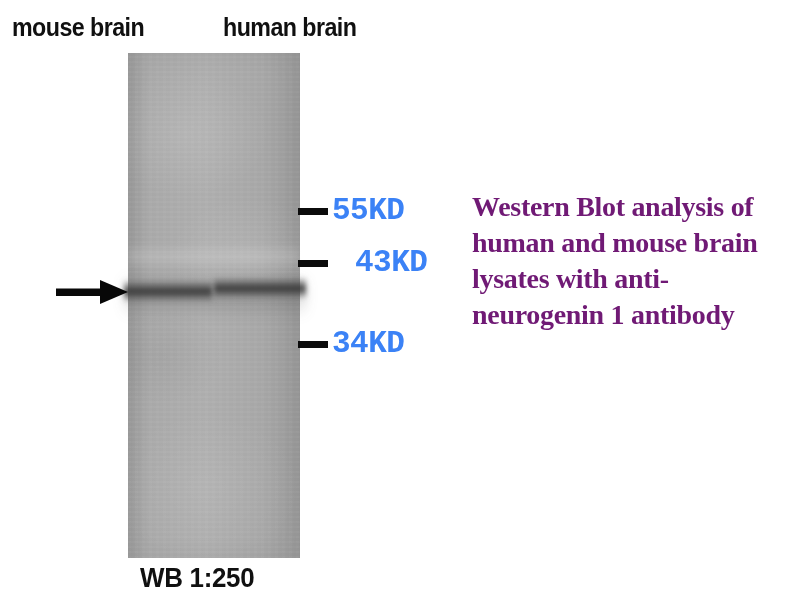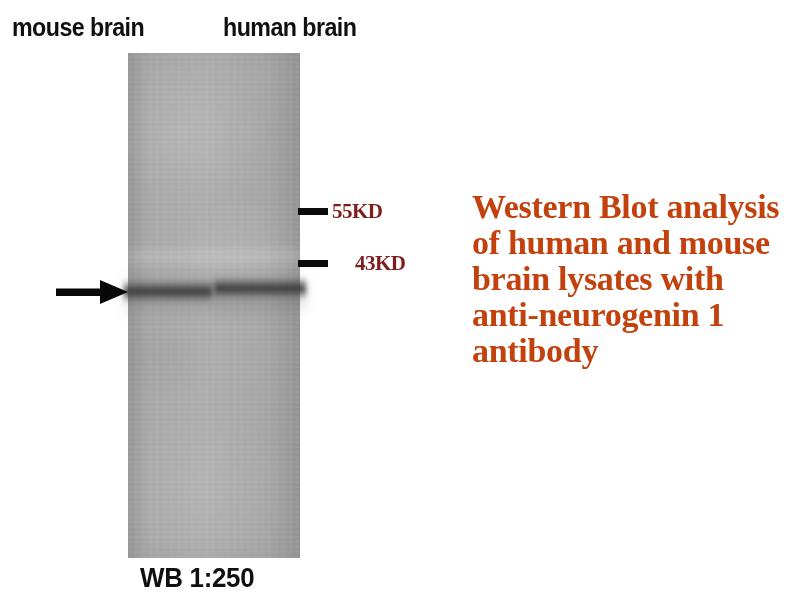--- a/index.html
+++ b/index.html
@@ -115,43 +115,43 @@
     align-items: center;
   }
   .mw-dash {
     display: block;
     width: 30px;
     height: 7px;
     background: #0b0b0b;
     margin-right: 4px;
   }
   .mw-text {
-    font-family: Liberation Serif, serif;
-    font-weight: 700;
-    font-size: 21px;
+    font-family: Liberation Mono, monospace;
+    font-weight: 700;
+    font-size: 31px;
     line-height: 30px;
-    color: #7f1d1d;
+    color: #3b82f6;
     white-space: nowrap;
     letter-spacing: -0.5px;
   }
   #mw-marker-55 { top: 196px; }
   #mw-marker-43 { top: 248px; gap: 23px; }
   #mw-marker-34 { top: 329px; }
 
   
   #caption {
     position: absolute;
     left: 472px;
     top: 189px;
     width: 320px;
     font-family: "Liberation Serif", serif;
     font-weight: 700;
-    font-size: 34px;
+    font-size: 28px;
     line-height: 36px;
-    color: #c2410c;
+    color: #701a75;
     letter-spacing: -0.3px;
   }
 
   
   #wb-dilution-label {
     position: absolute;
     left: 140px;
     top: 563px;
     font-family: "Liberation Sans", sans-serif;
     font-weight: 700;
@@ -186,18 +186,22 @@
   </svg>
 
   <div class="mw-marker" id="mw-marker-55">
     <span class="mw-dash"></span>
     <span class="mw-text">55KD</span>
   </div>
   <div class="mw-marker" id="mw-marker-43">
     <span class="mw-dash"></span>
     <span class="mw-text">43KD</span>
   </div>
+  <div class="mw-marker" id="mw-marker-34">
+    <span class="mw-dash"></span>
+    <span class="mw-text">34KD</span>
+  </div>
 
   <div id="caption">Western Blot analysis of human and mouse brain lysates with anti-neurogenin 1 antibody</div>
 
   <div id="wb-dilution-label">WB 1:250</div>
 
 </div>
 
 </body></html>

